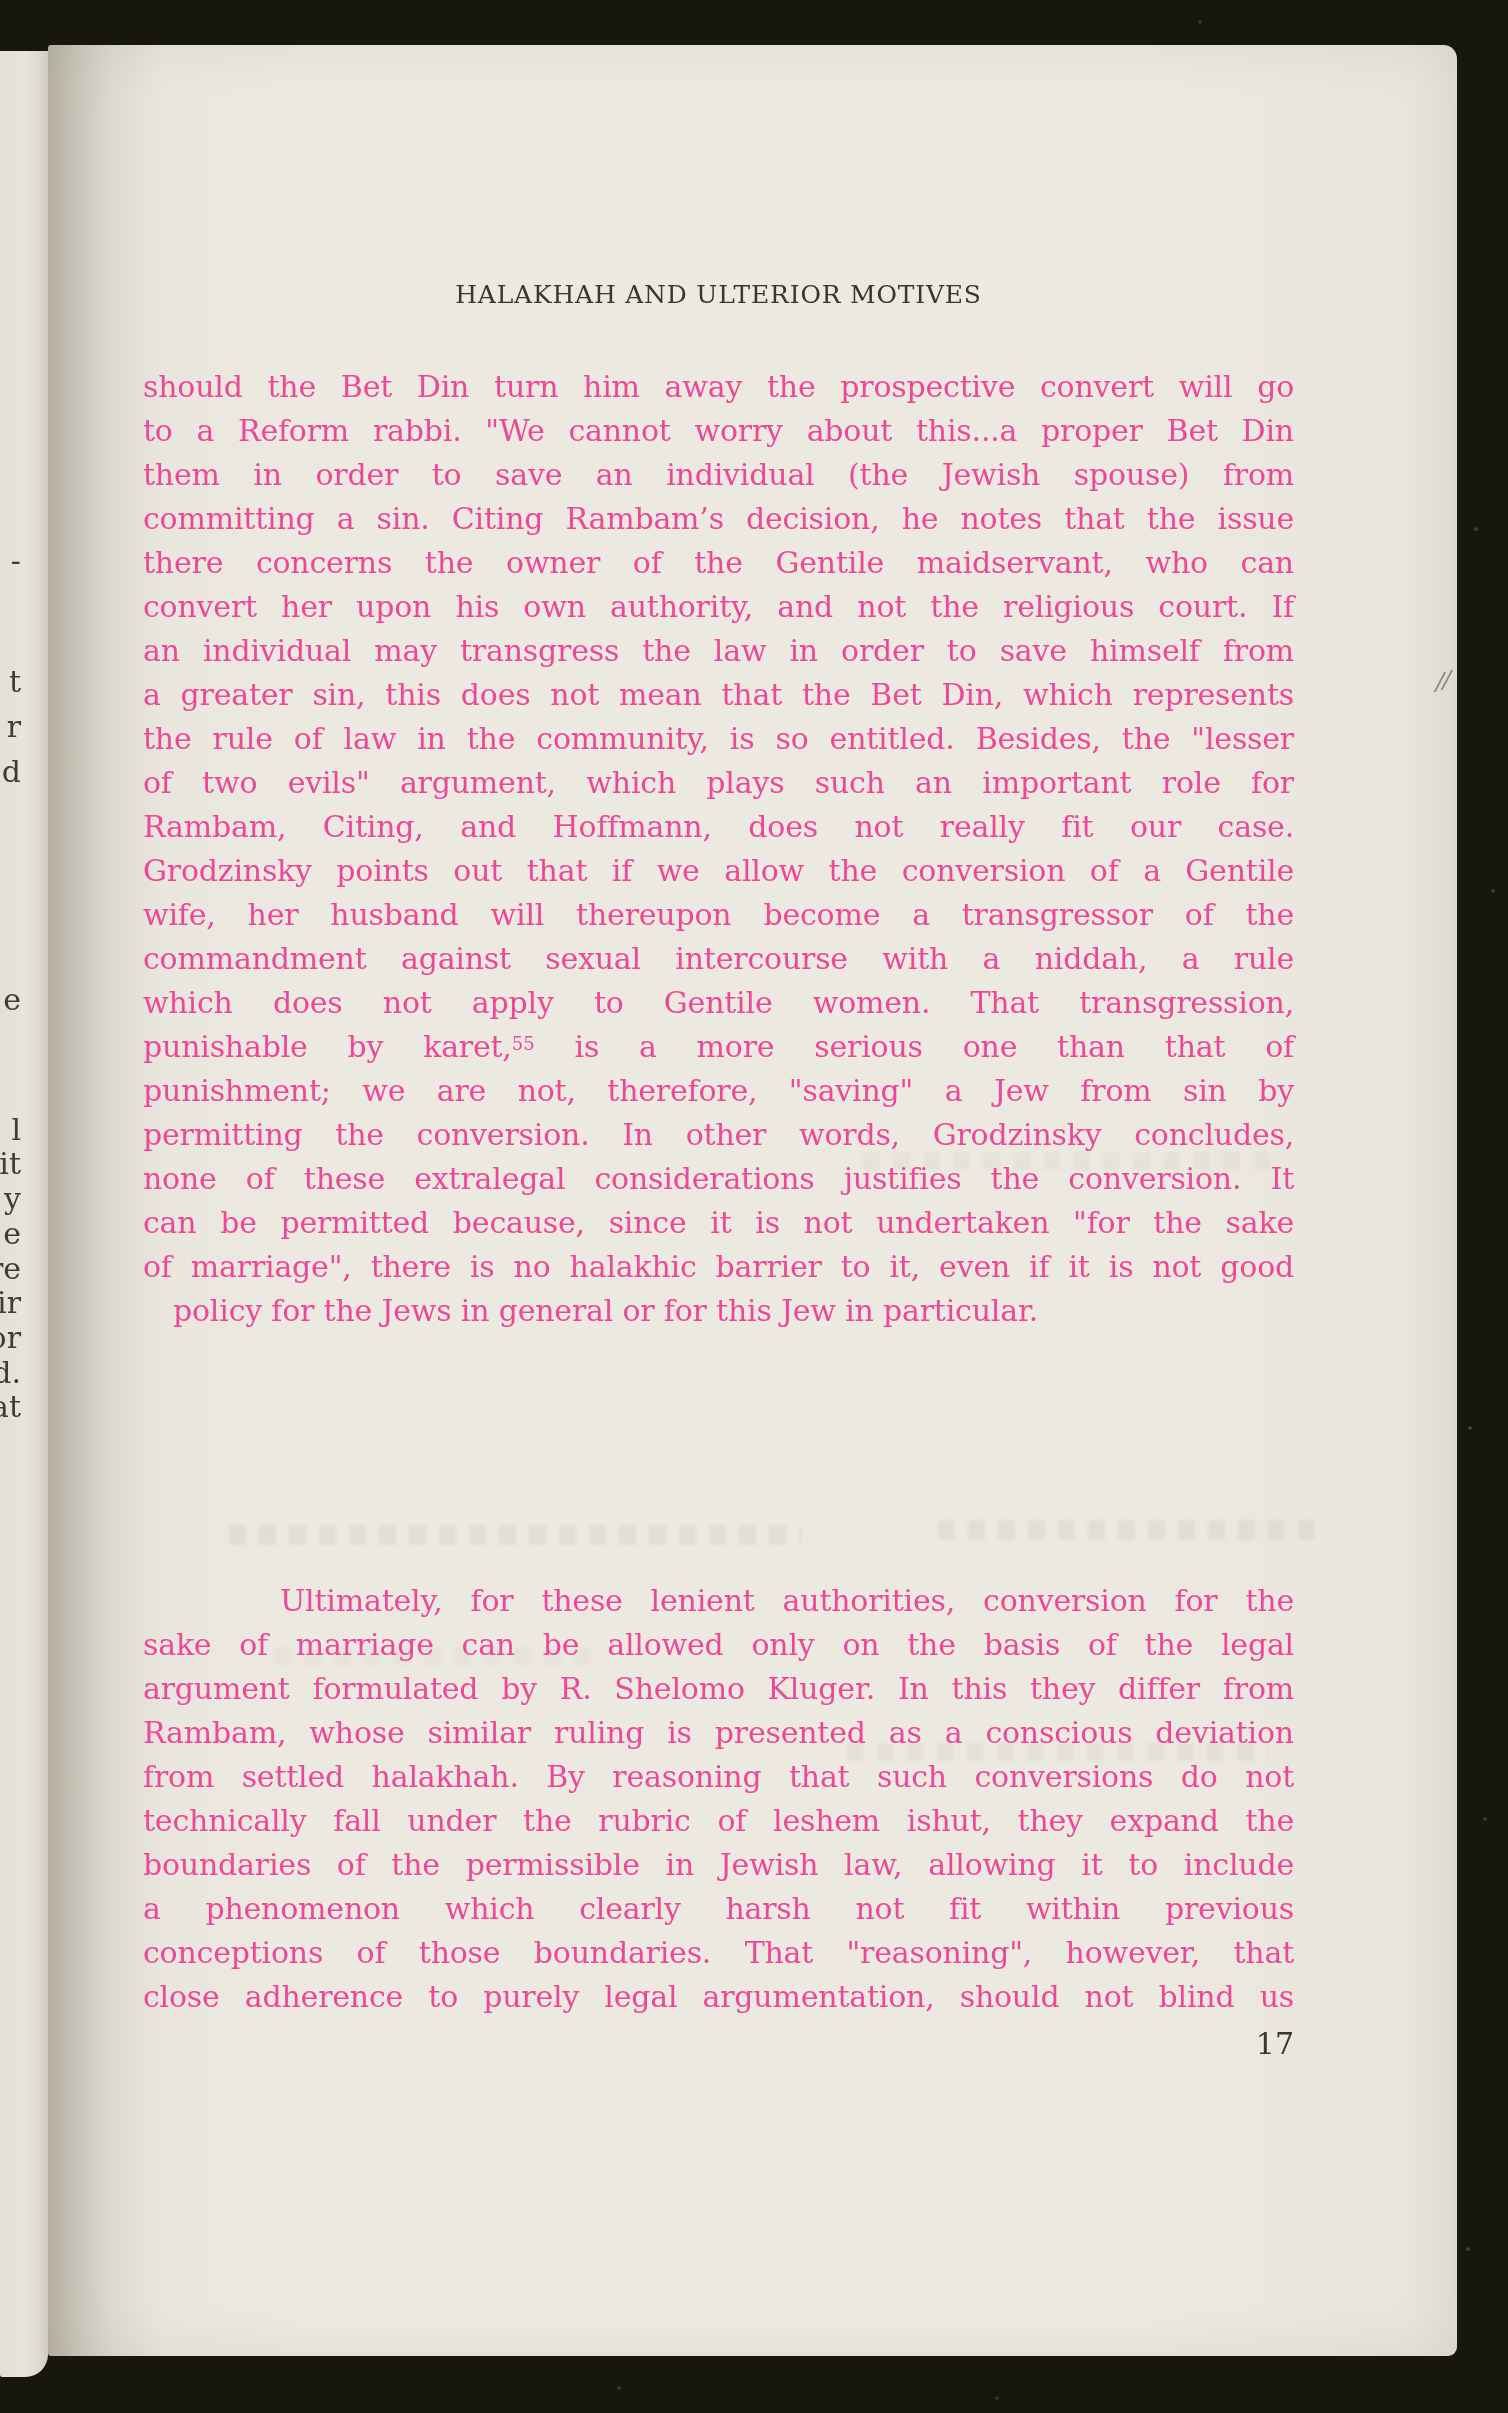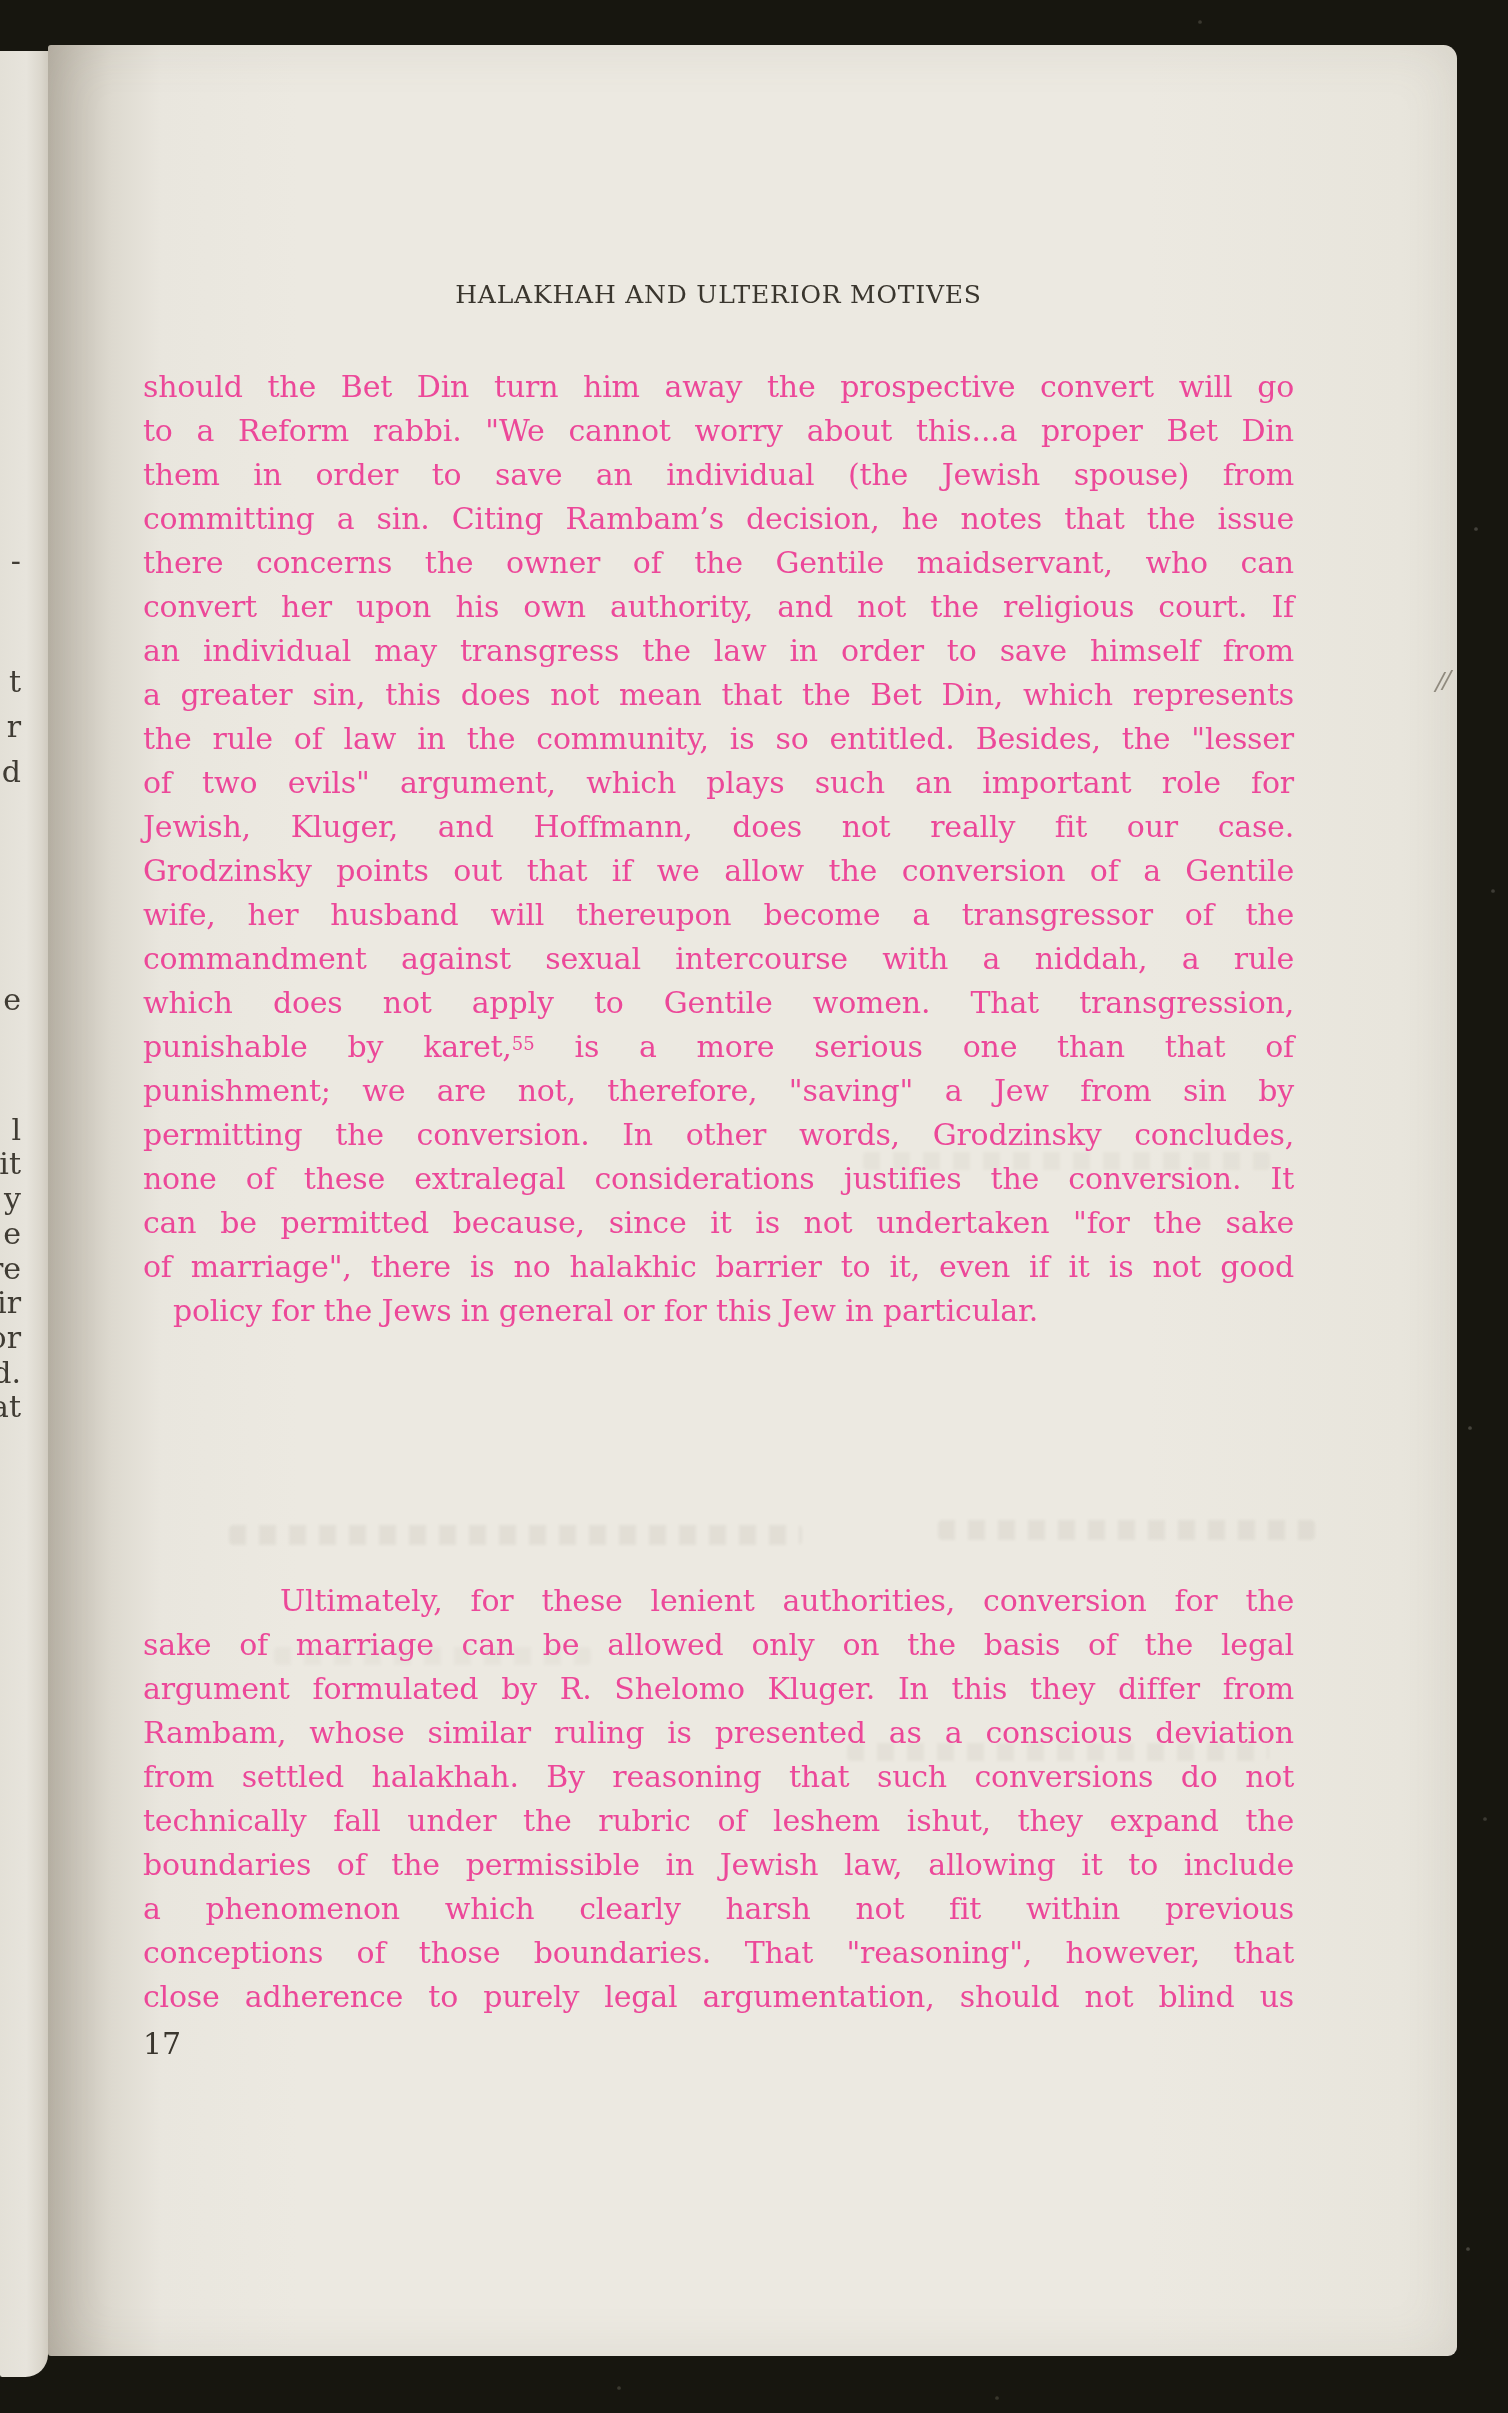--- a/index.html
+++ b/index.html
@@ -27,21 +27,21 @@
     font-size:25px;letter-spacing:0.8px;color:#3a362e;}
   .it{}
   .para{position:absolute;left:143px;width:1151px;font-size:30px;letter-spacing:-0.2px;
         color:#ec4899;}
   .para .line{height:44px;line-height:44px;text-align:justify;text-align-last:justify;}
   .para .line.noj{text-align-last:left;margin-left:30px;}
   .para .line.indent{text-indent:137px;}
   .para1{top:365px;}
   .para2{top:1579px;}
   sup{font-size:18px;line-height:0;vertical-align:6.8px;letter-spacing:0;}
-  .pageno{position:absolute;left:143px;top:2026px;width:1151px;text-align:left;
+  .pageno{position:absolute;left:143px;top:2026px;width:1151px;text-align:right;
     font-size:30px;color:#3a362e;}
   
   .smudge{position:absolute;filter:blur(1.5px);opacity:.45;border-radius:4.5px;
     background:repeating-linear-gradient(90deg,rgba(122,115,97,.20) 0 16.6px,rgba(122,115,97,0) 16.6px 30px);}
   .sm1{left:181px;top:1480px;width:573px;height:19.6px;}
   .sm2{left:890px;top:1475px;width:377px;height:19.6px;}
   .sm3{left:815px;top:1107px;width:407px;height:18px;opacity:.3;}
   .sm4{left:799px;top:1698px;width:422px;height:18px;opacity:.35;}
   .sm5{left:226px;top:1602px;width:317px;height:18px;opacity:.25;}
   
@@ -72,21 +72,21 @@
       <div class="line"><span>should the </span><span class="it">Bet Din</span><span> turn him away the prospective convert will go</span></div>
       <div class="line"><span>to a Reform rabbi. "We cannot worry about this...a proper </span><span class="it">Bet Din</span></div>
       <div class="line"><span>them in order to save an individual (the Jewish spouse) from</span></div>
       <div class="line"><span>committing a sin. Citing Rambam’s decision, he notes that the issue</span></div>
       <div class="line"><span>there concerns the owner of the Gentile maidservant, who can</span></div>
       <div class="line"><span>convert her upon his own authority, and not the religious court. If</span></div>
       <div class="line"><span>an individual may transgress the law in order to save himself from</span></div>
       <div class="line"><span>a greater sin, this does not mean that the </span><span class="it">Bet Din</span><span>, which represents</span></div>
       <div class="line"><span>the rule of law in the community, is so entitled. Besides, the "lesser</span></div>
       <div class="line"><span>of two evils" argument, which plays such an important role for</span></div>
-      <div class="line"><span>Jewish, Kluger, and Hoffmann, does not really fit our case.</span></div>
+      <div class="line"><span>Rambam, Citing, and Hoffmann, does not really fit our case.</span></div>
       <div class="line"><span>Grodzinsky points out that if we allow the conversion of a Gentile</span></div>
       <div class="line"><span>wife, her husband will thereupon become a transgressor of the</span></div>
       <div class="line"><span>commandment against sexual intercourse with a </span><span class="it">niddah</span><span>, a rule</span></div>
       <div class="line"><span>which does not apply to Gentile women. That transgression,</span></div>
       <div class="line"><span>punishable by </span><span class="it">karet,</span><sup>55</sup><span> is a more serious one than that of</span></div>
       <div class="line"><span>punishment; we are not, therefore, "saving" a Jew from sin by</span></div>
       <div class="line"><span>permitting the conversion. In other words, Grodzinsky concludes,</span></div>
       <div class="line"><span>none of these extralegal considerations justifies the conversion. It</span></div>
       <div class="line"><span class="it">can</span><span> be permitted because, since it is not undertaken "for the sake</span></div>
       <div class="line"><span>of marriage", there is no </span><span class="it">halakhic</span><span> barrier to it, even if it is not good</span></div>

